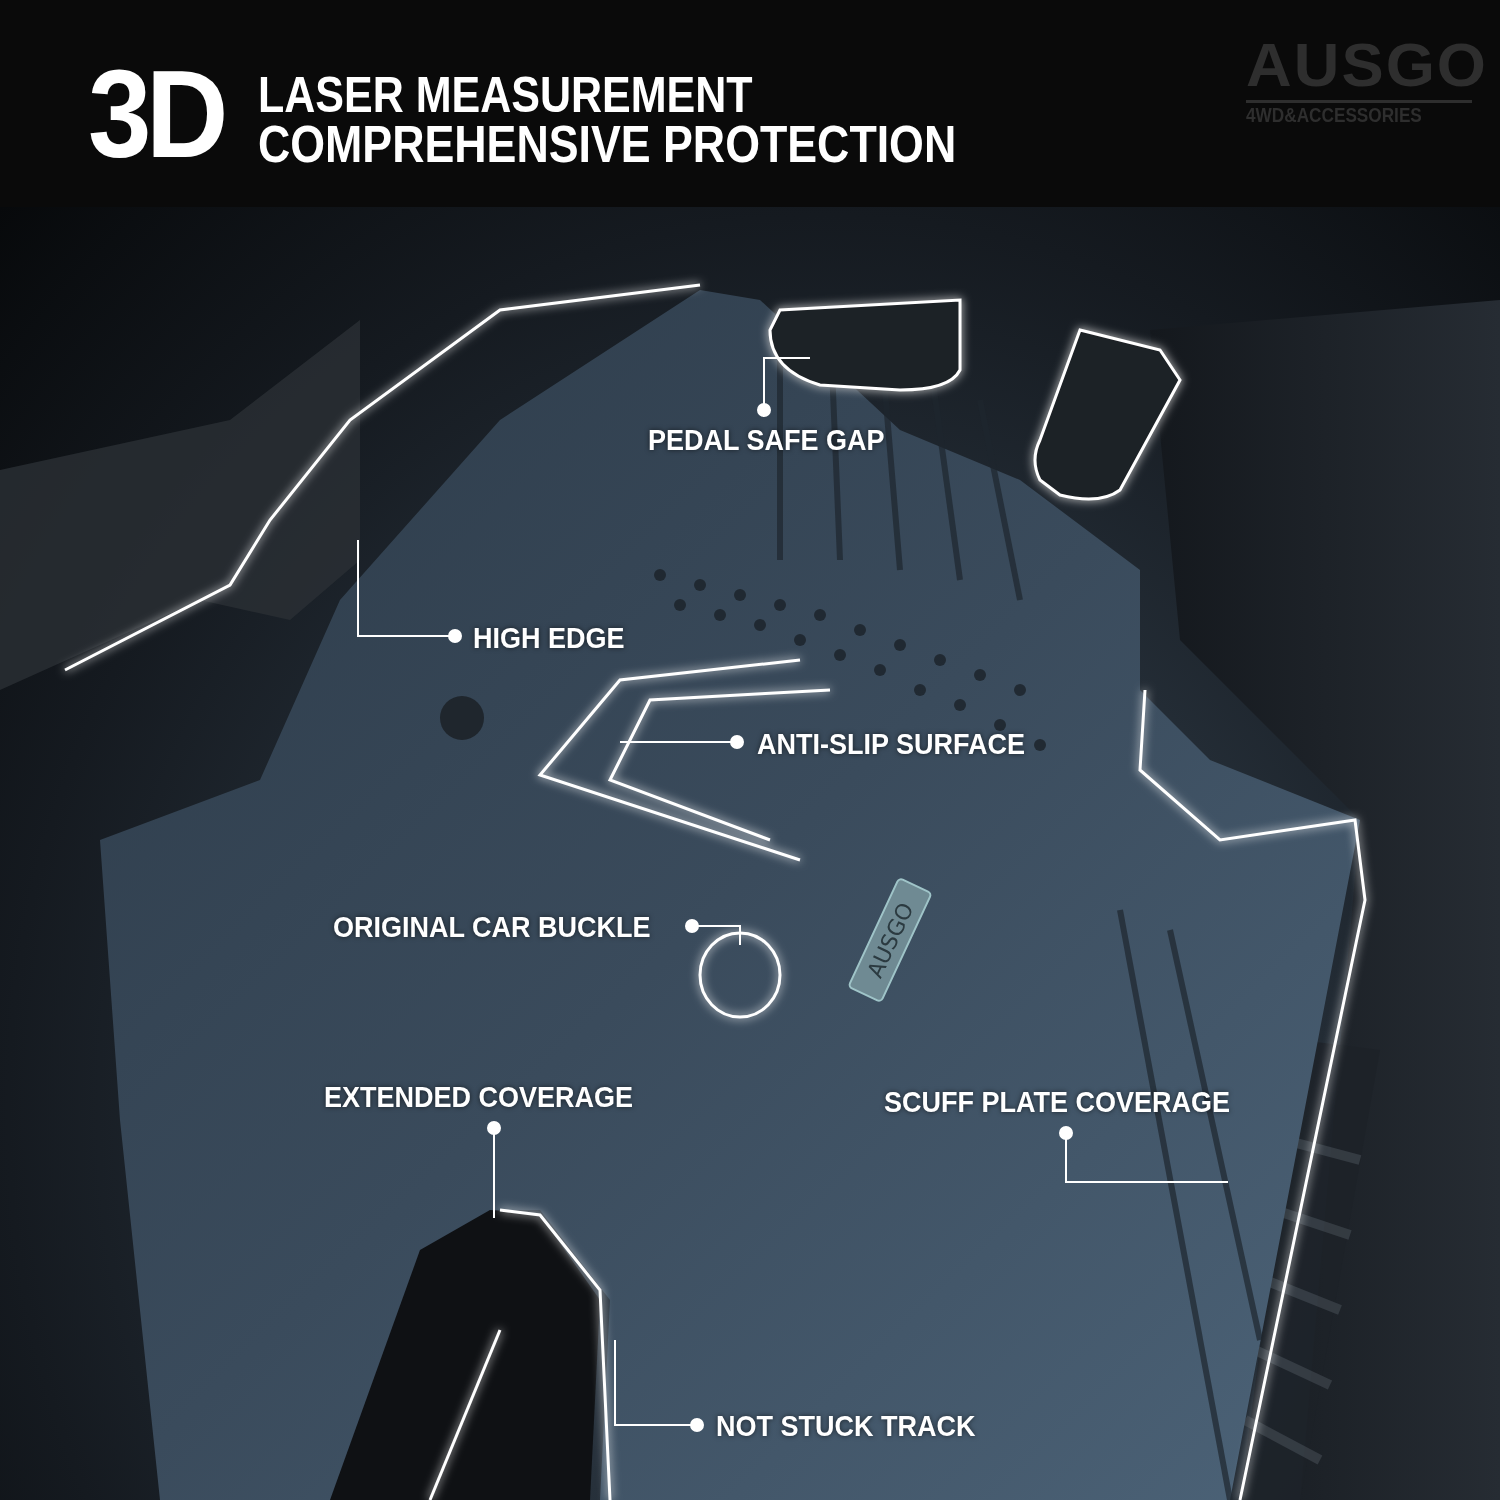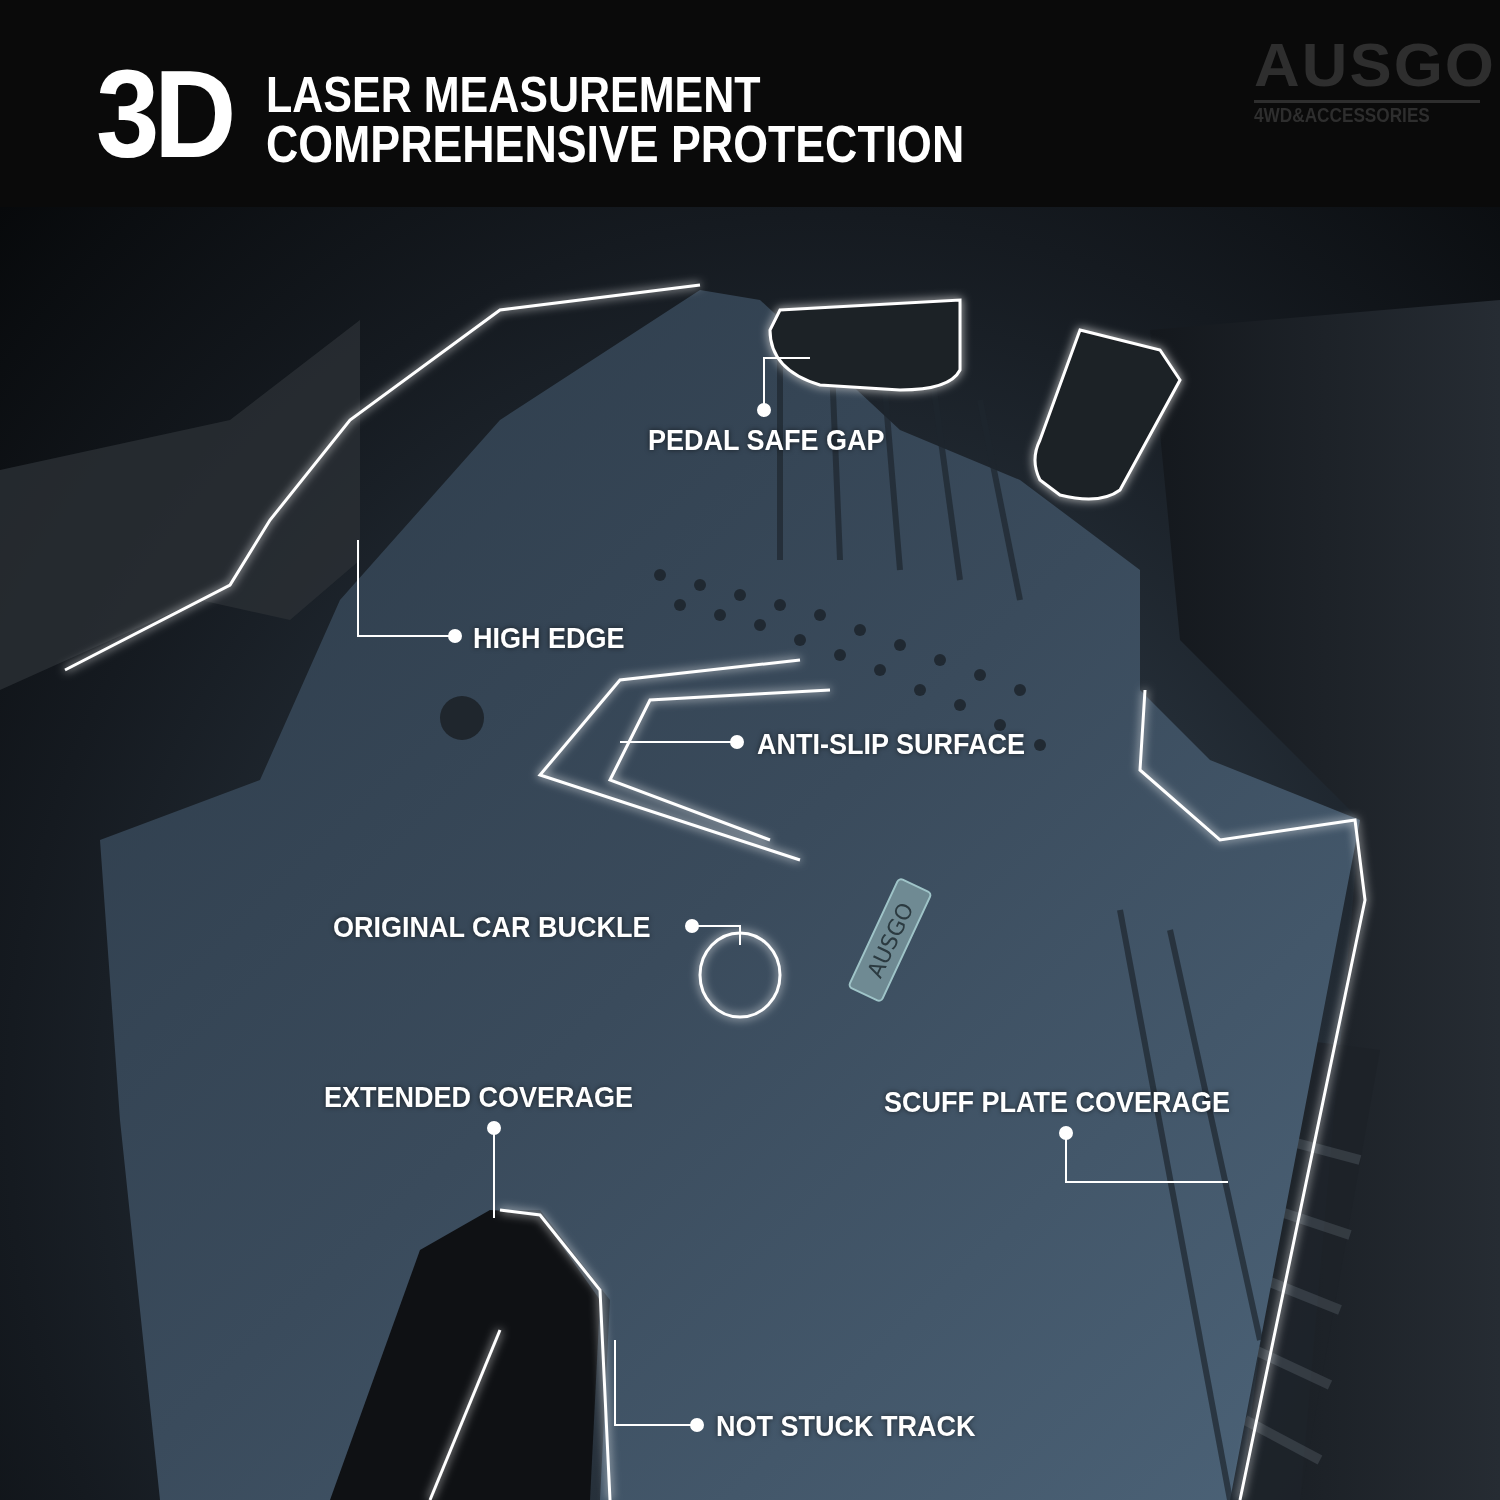--- a/index.html
+++ b/index.html
@@ -1,17 +1,17 @@
 <!DOCTYPE html>
 <html><head>
   <meta charset="utf-8">
   <style>
     html, body { margin:0; padding:0; }
     body { width:1500px; height:1500px; overflow:hidden; background:#0a0a0a; position:relative; font-family:"Liberation Sans", sans-serif; }
-    .header { position:absolute; left:0; top:0; width:1288px; height:207px; background:#0a0a0a;margin-left:8px; }
+    .header { position:absolute; left:0; top:0; width:1288px; height:207px; background:#0a0a0a; }
     .big3d { position:absolute; left:88px; top:52px; font-size:124px; font-weight:700; color:#ffffff; letter-spacing:-6px; line-height:1; transform:scaleX(0.92); transform-origin:left top; }
     .tagline { position:absolute; left:258px; color:#ffffff; font-weight:700; line-height:1; transform:scaleX(0.86); transform-origin:left top; white-space:nowrap; }
     .tag1 { top:70px; font-size:50px; }
     .tag2 { top:118px; font-size:52px; }
     .brand { position:absolute; left:1246px; top:34px; width:226px; }
     .brand-name { font-size:62px; font-weight:700; color:#2e2e2e; line-height:1; letter-spacing:2px; transform:scaleX(1.02); transform-origin:left top; }
     .brand-rule { height:3px; background:#2e2e2e; margin-top:4px; width:226px; }
     .brand-sub { font-size:20px; font-weight:700; color:#2e2e2e; line-height:1; margin-top:2px; transform:scaleX(0.86); transform-origin:left top; white-space:nowrap; }
 
     .scene { position:absolute; left:0; top:207px; width:1500px; height:1293px; overflow:hidden;

